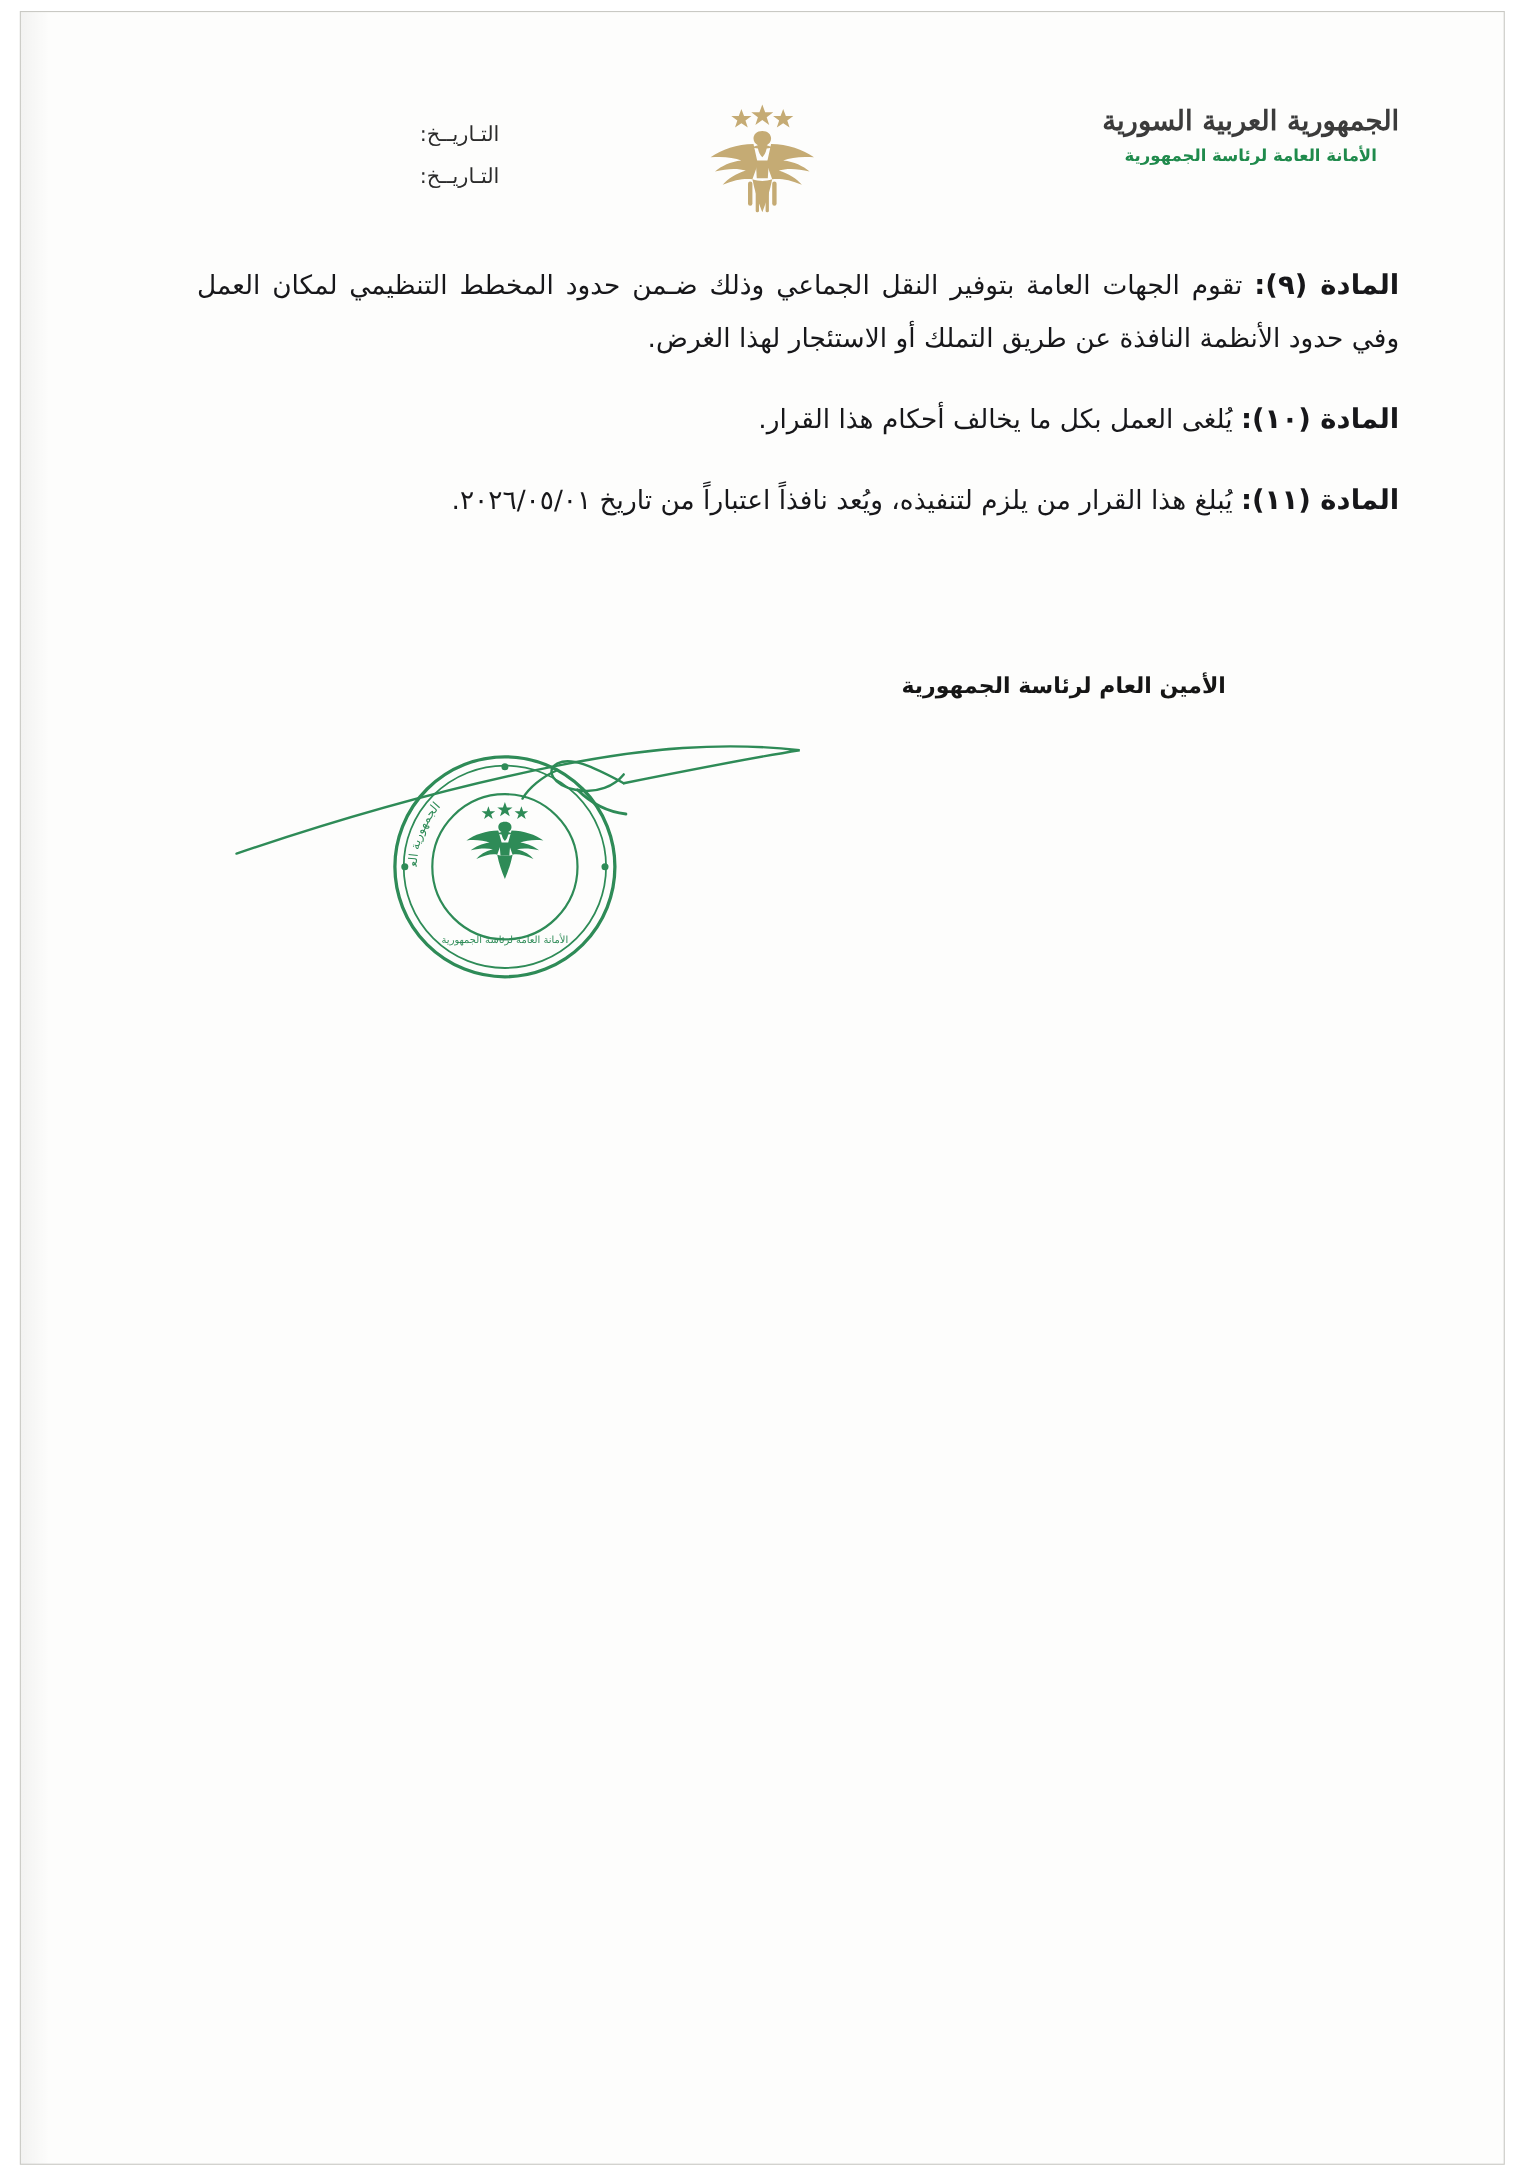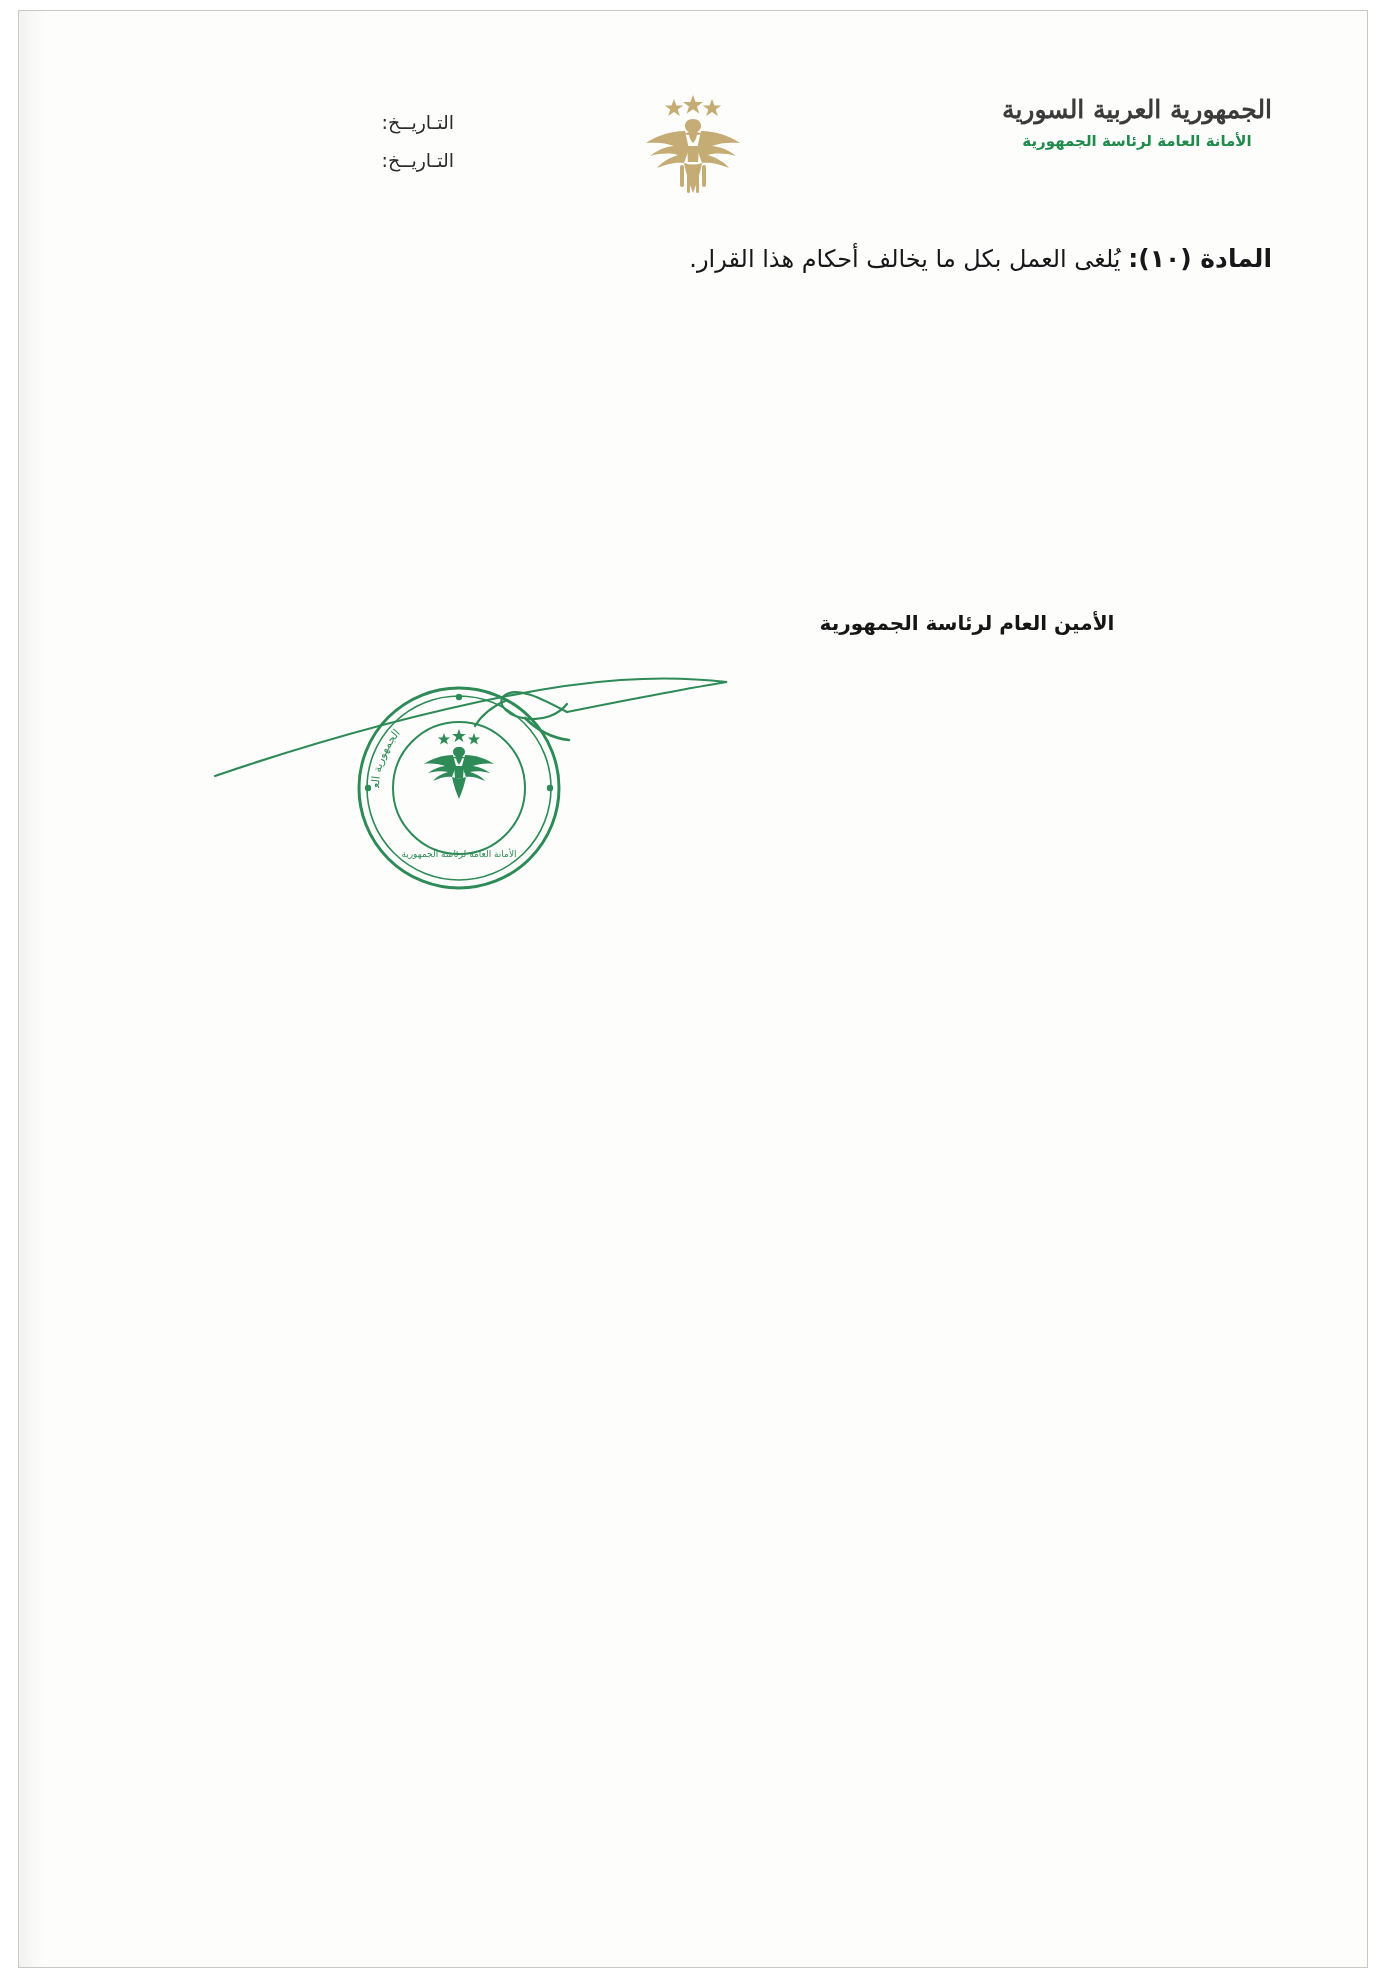--- a/index.html
+++ b/index.html
@@ -203,26 +203,34 @@
       </div>
       <div class="meta-row">
         <span class="meta-label">التـاريــخ:</span>
         <span class="meta-value"></span>
       </div>
     </div>
   </div>
 
   <div class="body-text">
 
+    <p class="article">
+      <span class="art-label">المادة (٩):</span>
+      <span>تقوم الجهات العامة بتوفير النقل الجماعي وذلك ضـمن حدود المخطط التنظيمي لمكان العمل وفي حدود الأنظمة النافذة عن طريق التملك أو الاستئجار لهذا الغرض.</span>
+    </p>
 
     <p class="article">
       <span class="art-label">المادة (١٠):</span>
       <span>يُلغى العمل بكل ما يخالف أحكام هذا القرار.</span>
     </p>
 
+    <p class="article">
+      <span class="art-label">المادة (١١):</span>
+      <span>يُبلغ هذا القرار من يلزم لتنفيذه، ويُعد نافذاً اعتباراً من تاريخ ٢٠٢٦/٠٥/٠١.</span>
+    </p>
   </div>
 
   <div class="signature-block">
     <div class="signature-title">الأمين العام لرئاسة الجمهورية</div>
   </div>
 
   <div class="sign-art">
     <svg width="600" height="290" viewBox="0 0 600 290" aria-hidden="true">
       <g fill="none" stroke="#2e8b57" stroke-width="2.2" stroke-linecap="round">
         <path d="M8 120 C90 92 190 62 300 40 C380 24 450 18 520 26 C470 34 410 46 360 56"></path>

